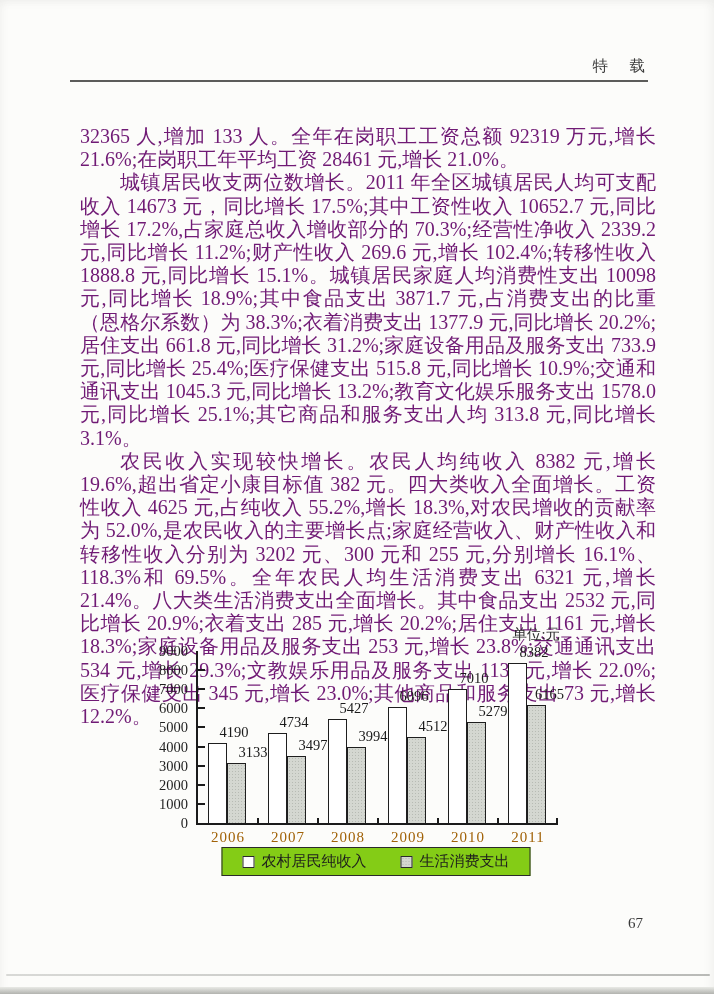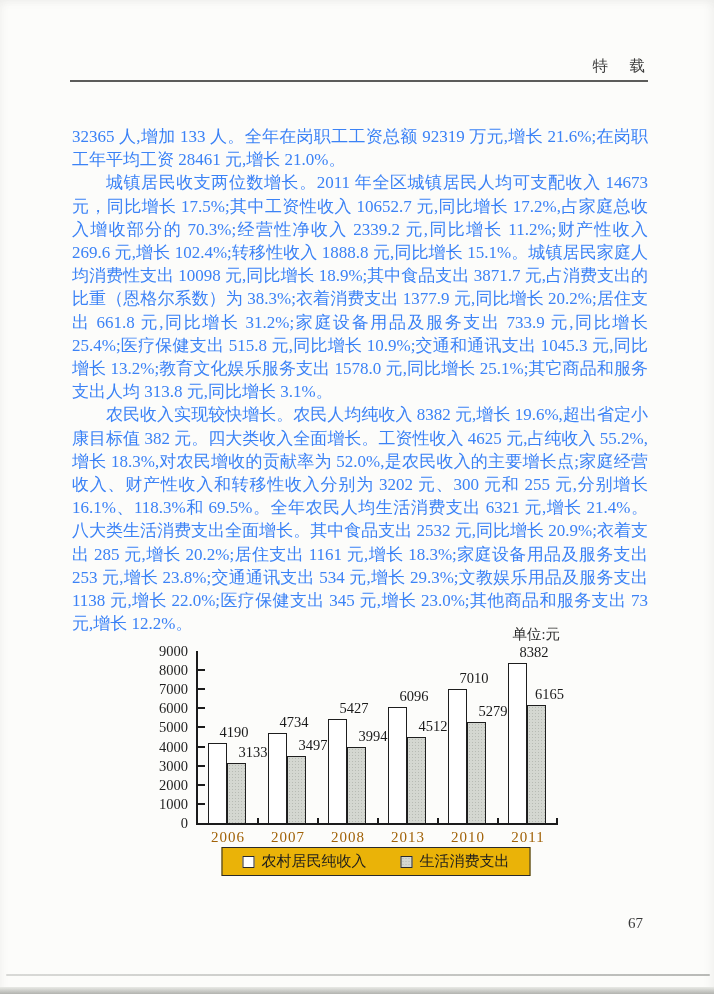--- a/index.html
+++ b/index.html
@@ -10,22 +10,22 @@
     color:#222;
     box-shadow: inset -4px 0 10px rgba(0,0,0,0.035), inset 4px 0 8px rgba(0,0,0,0.025), inset 0 5px 8px rgba(0,0,0,0.02);
   }
   
   .header { position:absolute; top:56px; left:72px; width:576px; text-align:right; }
   .header-label { font-size:15.5px; letter-spacing:3px; color:#3a3a3a; }
   .header-rule { position:absolute; top:80px; left:70px; width:578px; height:2px; background:#5c5c5a; }
 
   
   .body-text {
-    position:absolute; top:125px; left:72px; width:576px;
-    font-size:17px; line-height:23.2px; text-align:justify; color:#3b82f6;
+    position:absolute; top:125px; left:80px; width:576px;
+    font-size:20px; line-height:23.2px; text-align:justify; color:#701a75;
   }
   .para { margin:0; }
   .para.indent { text-indent:2em; }
 
   
   .figure { position:absolute; top:597px; left:0; width:714px; height:290px; }
   .fig-title {
     width:714px; text-align:center; font-family:"Liberation Sans","DejaVu Sans",sans-serif;
     font-weight:700; font-size:16.5px; color:#1c1c1c; letter-spacing:1px;
   }
@@ -54,21 +54,21 @@
     position:absolute; width:62px; text-align:right;
     font-size:14.5px; color:#1a1a1a; white-space:nowrap;
   }
   .xtick-label {
     position:absolute; top:178px; text-align:center;
     font-size:15px; color:#a16207; letter-spacing:1px;
   }
   .legend {
     position:absolute; top:250px; left:50%; transform:translateX(calc(-50% + 19px));
     display:inline-flex; align-items:flex-start; gap:34px;
-    border:1.6px solid #2a2a2a; padding:4px 20px; background:#eab308;
+    border:1.6px solid #2a2a2a; padding:4px 20px; background:#84cc16;
     white-space:nowrap;
   }
   .legend-item { display:flex; align-items:center; gap:7px; }
   .legend-swatch { width:12px; height:12px; border:1.6px solid #2a2a2a; box-sizing:border-box; display:inline-block; }
   .legend-swatch.textured {
     background-image: radial-gradient(rgba(110,116,104,0.3) 0.8px, transparent 0.9px);
     background-size:3px 3px;
   }
   .legend-label { font-size:15px; color:#1d1d1d; }
 
@@ -119,21 +119,21 @@
           <div class="chart-bar" style="left: 130px; width: 19px; height: 103.716px; background-color: rgb(255, 255, 255);"></div>
           <div class="bar-value" style="left: 108.5px; bottom: 105.716px;">5427</div>
           <div class="chart-bar textured" style="left: 149px; width: 19px; height: 76.3298px; background-color: rgb(212, 215, 209);"></div>
           <div class="bar-value" style="left: 127.5px; bottom: 78.3298px;">3994</div>
           <div class="xtick-label" style="left: 120px; width: 60px;">2008</div>
           <div class="xtick-mark" style="left: 119px;"></div>
           <div class="chart-bar" style="left: 190px; width: 19px; height: 116.501px; background-color: rgb(255, 255, 255);"></div>
           <div class="bar-value" style="left: 168.5px; bottom: 118.501px;">6096</div>
           <div class="chart-bar textured" style="left: 209px; width: 19px; height: 86.2293px; background-color: rgb(212, 215, 209);"></div>
           <div class="bar-value" style="left: 187.5px; bottom: 88.2293px;">4512</div>
-          <div class="xtick-label" style="left: 180px; width: 60px;">2013</div>
+          <div class="xtick-label" style="left: 180px; width: 60px;">2009</div>
           <div class="xtick-mark" style="left: 179px;"></div>
           <div class="chart-bar" style="left: 250px; width: 19px; height: 133.969px; background-color: rgb(255, 255, 255);"></div>
           <div class="bar-value" style="left: 228.5px; bottom: 135.969px;">7010</div>
           <div class="chart-bar textured" style="left: 269px; width: 19px; height: 100.888px; background-color: rgb(212, 215, 209);"></div>
           <div class="bar-value" style="left: 247.5px; bottom: 102.888px;">5279</div>
           <div class="xtick-label" style="left: 240px; width: 60px;">2010</div>
           <div class="xtick-mark" style="left: 239px;"></div>
           <div class="chart-bar" style="left: 310px; width: 19px; height: 160.189px; background-color: rgb(255, 255, 255);"></div>
           <div class="bar-value" style="left: 288.5px; bottom: 162.189px;">8382</div>
           <div class="chart-bar textured" style="left: 329px; width: 19px; height: 117.82px; background-color: rgb(212, 215, 209);"></div>

